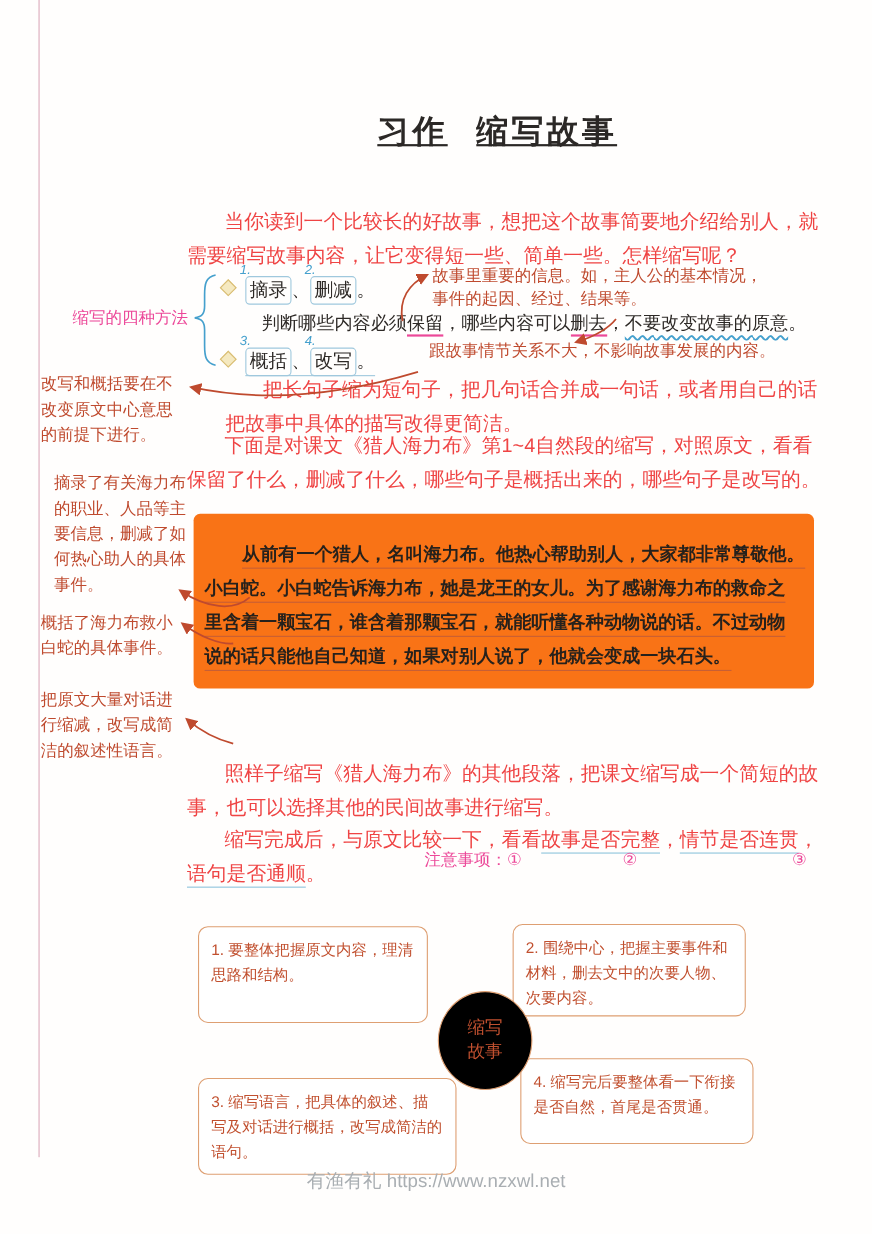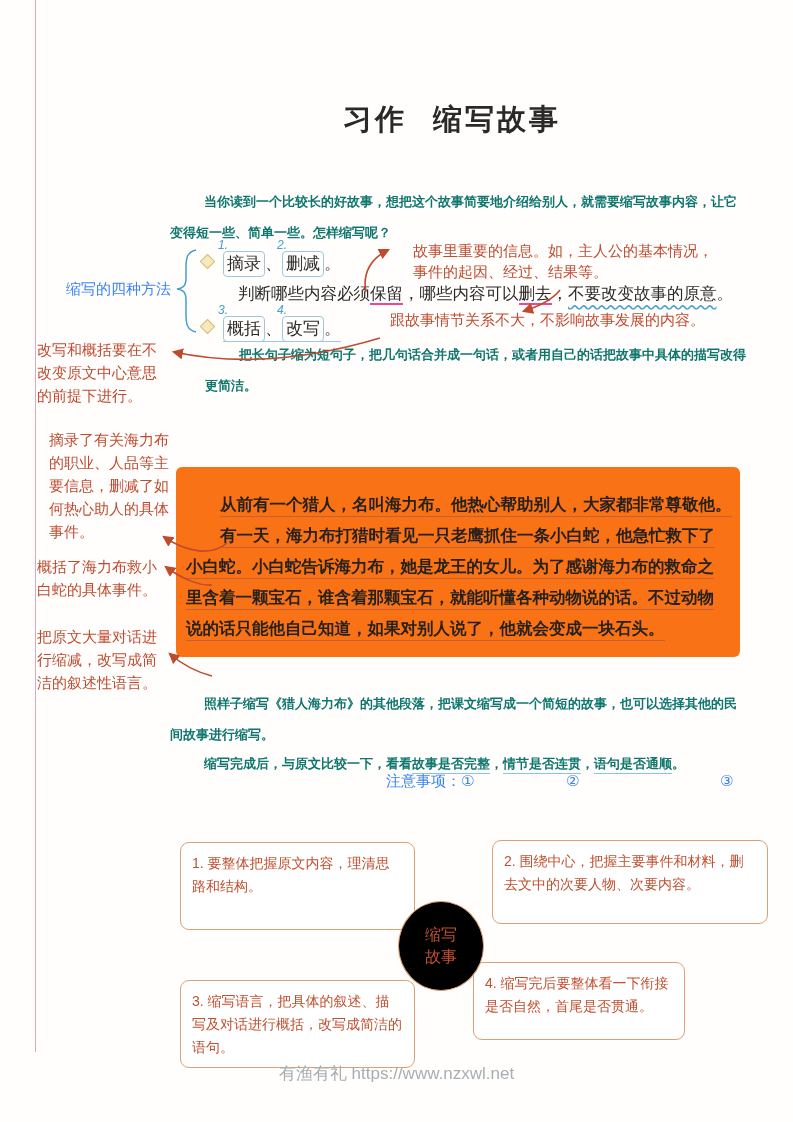--- a/index.html
+++ b/index.html
@@ -1,26 +1,26 @@
 <!DOCTYPE html>
 <html><head>
 <meta charset="utf-8">
 <style>
   html,body{margin:0;padding:0;background:#ffffff;}
   #page{position:relative;width:793px;height:1122px;background:#fffefd;overflow:hidden;
         font-family:"Liberation Sans","DejaVu Sans",sans-serif;}
   .abs{position:absolute;}
   .margin-line{left:35px;top:0;width:1px;height:1052px;background:#dcaabc;}
-  .page-title{left:343px;top:100px;font-size:29px;font-weight:700;color:#2b2826;letter-spacing:3px;}
+  .page-title{left:343px;top:100px;font-size:29px;font-weight:700;color:#2b2826;letter-spacing:3px;text-decoration:underline;}
   .page-title .part2{margin-left:26px;}
-  .body-text{font-size:13px;line-height:31px;color:#0f766e;font-weight:700;}
+  .body-text{font-size:18px;line-height:31px;color:#ef4444;font-weight:400;}
   .indent{text-indent:34px;}
   .w576{width:576px;} .w542{width:542px;}
   .red-note{color:#bf4a2e;font-size:15px;line-height:23px;font-weight:400;}
-  .blue-note{color:#3b82f6;font-size:15px;font-weight:400;}
+  .blue-note{color:#ec4899;font-size:15px;font-weight:400;}
   .nowrap{white-space:nowrap;}
   .u-orange{border-bottom:2px solid #ec4899;padding-bottom:1px;}
   .u-wavy{text-decoration:underline;text-decoration-style:wavy;text-decoration-color:#45a0cd;text-underline-offset:5px;}
   .u-blue{border-bottom:1.5px solid #8ec3dc;padding-bottom:2px;}
   .item-line{font-size:17px;color:#2d2926;font-weight:500;white-space:nowrap;}
   .diamond{display:inline-block;width:9px;height:9px;background:#f5e9c0;border:1px solid #d8bc72;
            transform:rotate(45deg);margin-right:10px;vertical-align:2px;}
   .word-box{border:1.2px solid #9fc8dd;border-radius:4px;padding:0 3px 1px 3px;position:relative;display:inline-block;}
   .sup{position:absolute;top:-14px;left:-6px;font-size:12px;color:#45a0cd;font-style:italic;font-weight:400;}
   .phrase-underline{border-bottom:1.5px solid #9fc8dd;padding-bottom:3px;}
@@ -49,45 +49,45 @@
   </div>
 
   <div class="abs body-text indent w576" style="left:170px;top:186px;">当你读到一个比较长的好故事，想把这个故事简要地介绍给别人，就需要缩写故事内容，让它变得短一些、简单一些。怎样缩写呢？</div>
 
   <div class="abs blue-note nowrap" style="left:66px;top:280px;">缩写的四种方法</div>
 
   <div class="abs item-line" style="left:202px;top:251px;">
     <span class="diamond"></span><span class="word-box"><span class="sup">1.</span><span>摘录</span></span><span>、</span><span class="word-box"><span class="sup">2.</span><span>删减</span></span><span>。</span>
   </div>
 
-  <div class="abs red-note" style="left:393px;top:240px;line-height:21px;margin-left:20px;">
+  <div class="abs red-note" style="left:393px;top:240px;line-height:21px;">
     <span style="display:block">故事里重要的信息。如，主人公的基本情况，</span>
     <span style="display:block">事件的起因、经过、结果等。</span>
   </div>
 
   <div class="abs nowrap" style="left:238px;top:283px;font-size:16.5px;color:#2d2926;font-weight:500;">
     <span>判断哪些内容必须</span><span class="u-orange">保留</span><span>，哪些内容可以</span><span class="u-orange">删去</span><span>，</span><span class="u-wavy">不要改变故事的原意</span><span>。</span>
   </div>
 
   <div class="abs item-line" style="left:202px;top:316px;">
     <span class="diamond"></span><span class="phrase-underline"><span class="word-box"><span class="sup">3.</span><span>概括</span></span><span>、</span><span class="word-box"><span class="sup">4.</span><span>改写</span></span><span>。</span></span>
   </div>
 
   <div class="abs red-note nowrap" style="left:390px;top:308px;text-align:center;">跟故事情节关系不大，不影响故事发展的内容。</div>
 
   <div class="abs body-text indent w542" style="left:205px;top:339px;">把长句子缩为短句子，把几句话合并成一句话，或者用自己的话把故事中具体的描写改得更简洁。</div>
 
   <div class="abs red-note" style="left:37px;top:338px;width:126px;">改写和概括要在不改变原文中心意思的前提下进行。</div>
 
+  <div class="abs body-text indent w576" style="left:170px;top:390px;">下面是对课文《猎人海力布》第1~4自然段的缩写，对照原文，看看保留了什么，删减了什么，哪些句子是概括出来的，哪些句子是改写的。</div>
 
   <div class="abs red-note" style="left:37px;top:428px;width:126px;padding-left:12px;">摘录了有关海力布的职业、人品等主要信息，删减了如何热心助人的具体事件。</div>
 
   <div class="abs story-box">
     <div class="story-line story-indent"><span>从前有一个猎人，名叫海力布。他热心帮助别人，大家都非常尊敬他。</span></div>
-    <div class="story-line story-indent"><span>有一天，海力布打猎时看见一只老鹰抓住一条小白蛇，他急忙救下了</span></div>
     <div class="story-line"><span>小白蛇。小白蛇告诉海力布，她是龙王的女儿。为了感谢海力布的救命之</span></div>
     <div class="story-line"><span>里含着一颗宝石，谁含着那颗宝石，就能听懂各种动物说的话。不过动物</span></div>
     <div class="story-line"><span>说的话只能他自己知道，如果对别人说了，他就会变成一块石头。</span></div>
   </div>
 
   <div class="abs red-note" style="left:37px;top:555px;width:126px;">概括了海力布救小白蛇的具体事件。</div>
 
   <div class="abs red-note" style="left:37px;top:625px;width:126px;">把原文大量对话进行缩减，改写成简洁的叙述性语言。</div>
 
   <div class="abs body-text indent w576" style="left:170px;top:688px;">照样子缩写《猎人海力布》的其他段落，把课文缩写成一个简短的故事，也可以选择其他的民间故事进行缩写。</div>
@@ -95,22 +95,22 @@
   <div class="abs body-text indent w576" style="left:170px;top:748px;">
     <span>缩写完成后，与原文比较一下，看看</span><span class="u-blue">故事是否完整</span><span>，</span><span class="u-blue">情节是否连贯</span><span>，</span><span class="u-blue">语句是否通顺</span><span>。</span>
   </div>
 
   <div class="abs blue-note nowrap" style="left:386px;top:772px;">
     <span>注意事项：</span><span>①</span>
   </div>
   <div class="abs blue-note" style="left:566px;top:772px;">②</div>
   <div class="abs blue-note" style="left:720px;top:772px;">③</div>
 
-  <div class="sbox" style="left:180px;top:842px;width:235px;height:88px;">1. 要整体把握原文内容，理清思路和结构。</div>
-  <div class="sbox" style="left:492px;top:840px;width:276px;height:84px;">2. 围绕中心，把握主要事件和材料，删去文中的次要人物、次要内容。</div>
+  <div class="sbox" style="left:180px;top:842px;width:209px;height:88px;">1. 要整体把握原文内容，理清思路和结构。</div>
+  <div class="sbox" style="left:466px;top:840px;width:212px;height:84px;">2. 围绕中心，把握主要事件和材料，删去文中的次要人物、次要内容。</div>
   <div class="sbox" style="left:180px;top:964px;width:235px;height:88px;margin-top:16px;">3. 缩写语言，把具体的叙述、描写及对话进行概括，改写成简洁的语句。</div>
   <div class="sbox" style="left:473px;top:962px;width:212px;height:78px;">4. 缩写完后要整体看一下衔接是否自然，首尾是否贯通。</div>
   <div class="scircle">
     <span>缩写</span>
     <span>故事</span>
   </div>
 
   <div class="abs footer">有渔有礼 https://www.nzxwl.net</div>
 
   <svg class="abs overlay" viewBox="0 0 793 1122">

